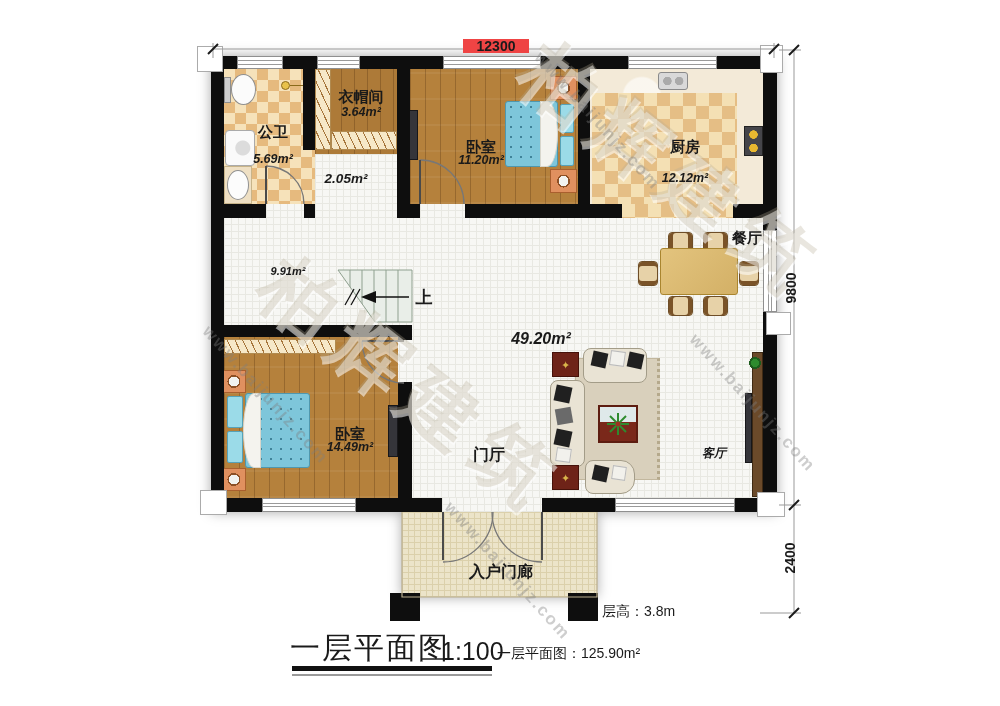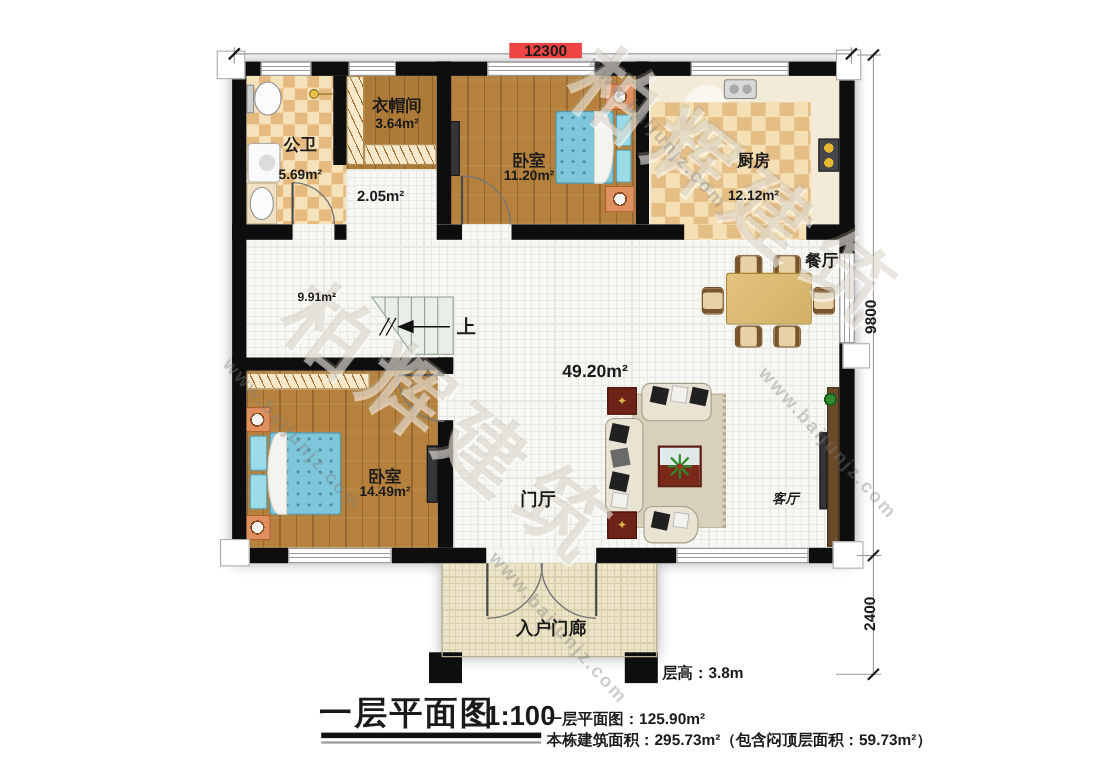--- a/index.html
+++ b/index.html
@@ -18,21 +18,21 @@
   .fl-porch{background-color:#ece4c9;background-image:repeating-linear-gradient(90deg,#dbd0ab 0 1px,transparent 1px 6px),repeating-linear-gradient(0deg,#dbd0ab 0 1px,transparent 1px 6px);}
   .hatch{background-color:#f6e8c8;background-image:repeating-linear-gradient(65deg,#a5743a 0 1px,transparent 1px 7px);border:1px solid #b08a50;box-sizing:border-box;}
   
   .win{position:absolute;background:#fff;border:1px solid #8f8f8f;box-sizing:border-box;}
   .win-h{background-image:linear-gradient(to bottom,transparent 30%,#9a9a9a 30% 38%,transparent 38% 62%,#9a9a9a 62% 70%,transparent 70%);}
   .win-v{background-image:linear-gradient(to right,transparent 30%,#9a9a9a 30% 38%,transparent 38% 62%,#9a9a9a 62% 70%,transparent 70%);}
   .extbox{position:absolute;background:#fff;border:1px solid #ababab;box-sizing:border-box;}
   
   .lbl{position:absolute;text-align:center;font-weight:bold;white-space:nowrap;line-height:1;}
   .rname{font-size:15px;}
-  .rarea{font-size:12.5px;}
+  .rarea{font-size:12.5px;font-style:italic;}
   .dim{font-size:14px;font-weight:bold;background:#ef4444;padding:0 3px;}
   .dim-v{transform:rotate(-90deg);background:transparent;}
   
   .nstand{position:absolute;background:#e0905f;border:1px solid #a95f2e;box-sizing:border-box;
           background-image:radial-gradient(circle at center,#f2f2ef 0 5px,#8d5026 5px 6.5px,transparent 6.5px);}
   .pillow{position:absolute;background:#9bdbe8;border:1px solid #56a2b8;box-sizing:border-box;border-radius:2px;}
   .mattress{position:absolute;background-color:#7ec6da;border:1px solid #4f97ad;box-sizing:border-box;border-radius:3px;
             background-image:radial-gradient(#3f8399 1px,transparent 1.4px);background-size:10px 10px;}
   .sheet{position:absolute;background:#f4f3ee;border-radius:60% 0 0 60%/50% 0 0 50%;border:1px solid #d8d6cc;box-sizing:border-box;}
   .sheet2{position:absolute;background:#f4f3ee;border-radius:0 60% 60% 0/0 50% 50% 0;border:1px solid #d8d6cc;box-sizing:border-box;}
@@ -40,21 +40,21 @@
   .sofa{position:absolute;background:#e9e3d4;border:1px solid #a39c88;border-radius:8px;box-sizing:border-box;}
   .cush-d{position:absolute;background:#202020;transform:rotate(12deg);}
   .cush-g{position:absolute;background:#6a6a6a;transform:rotate(-10deg);}
   .cush-w{position:absolute;background:#f2f1ec;border:1px solid #bbb;transform:rotate(8deg);box-sizing:border-box;}
   .redtable{position:absolute;background:#6e2318;border:1px solid #46120a;box-sizing:border-box;color:#d9b44a;font-size:11px;line-height:1;text-align:center;}
   .chair{position:absolute;background:#e7d2a8;border:1px solid #6e4e28;border-radius:4px;box-sizing:border-box;}
   .chair-v{box-shadow:inset 4px 0 0 #7a5328,inset -4px 0 0 #7a5328;}
   .chair-h{box-shadow:inset 0 4px 0 #7a5328,inset 0 -4px 0 #7a5328;}
   .wm-url{position:absolute;font-size:17px;font-weight:bold;letter-spacing:2px;color:rgba(125,125,125,.38);transform:rotate(48deg);transform-origin:left top;white-space:nowrap;}
   .wm-big{position:absolute;font-size:76px;font-weight:bold;letter-spacing:14px;color:rgba(183,172,150,.30);text-shadow:2px 2px 0 rgba(255,255,255,.55);transform:rotate(38deg);transform-origin:left top;white-space:nowrap;}
-  .tb{position:absolute;font-weight:bold;white-space:nowrap;}
+  .tb{position:absolute;font-weight:normal;white-space:nowrap;}
   svg.overlay{position:absolute;left:0;top:0;pointer-events:none;}
 </style>
 </head>
 <body>
 
 <div id="canvas">
 
   <div class="shadow" style="left:211px;top:56px;width:566px;height:456px;"></div>
   <div class="shadow" style="left:402px;top:512px;width:195px;height:85px;"></div>
 
@@ -262,15 +262,14 @@
   <div class="lbl dim" style="left:463px;top:39px;width:60px;">12300</div>
   <div class="lbl dim dim-v" style="left:763px;top:281px;width:50px;">9800</div>
   <div class="lbl dim dim-v" style="left:762px;top:551px;width:50px;">2400</div>
 
   <div class="tb" style="left:290px;top:628px;font-size:30px;letter-spacing:2px;">一层平面图</div>
   <div class="tb" style="left:441px;top:637px;font-size:25px;">1:100</div>
   <div class="abs" style="left:292px;top:666px;width:200px;height:5px;background:#111;"></div>
   <div class="abs" style="left:292px;top:674px;width:200px;height:2px;background:#9a9a9a;"></div>
   <div class="tb" style="left:602px;top:603px;font-size:14px;">层高：3.8m</div>
   <div class="tb" style="left:497px;top:645px;font-size:14px;">一层平面图：125.90m²</div>
-  <div class="tb" style="left:497px;top:664px;font-size:14px;">本栋建筑面积：295.73m²（包含闷顶层面积：59.73m²）</div>
 
 </div>
 
 </body></html>

